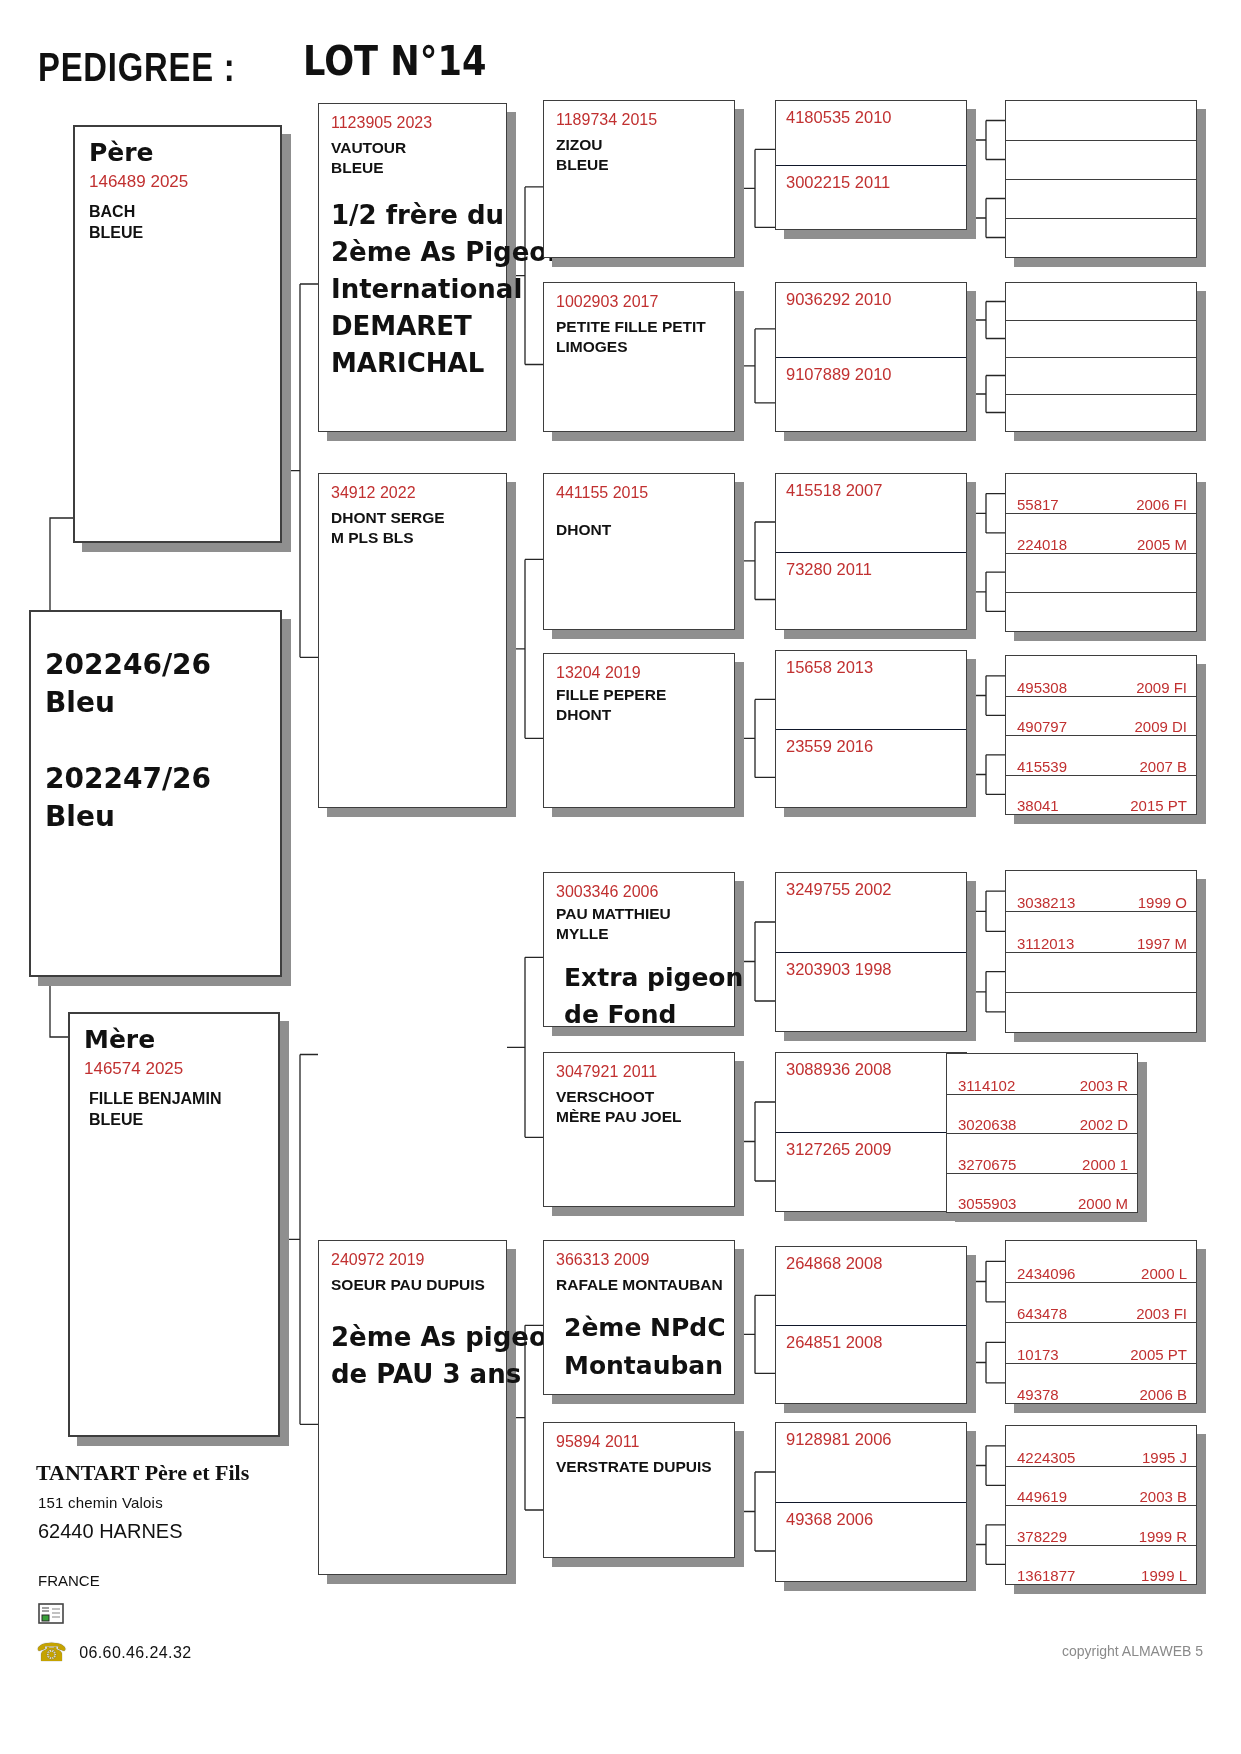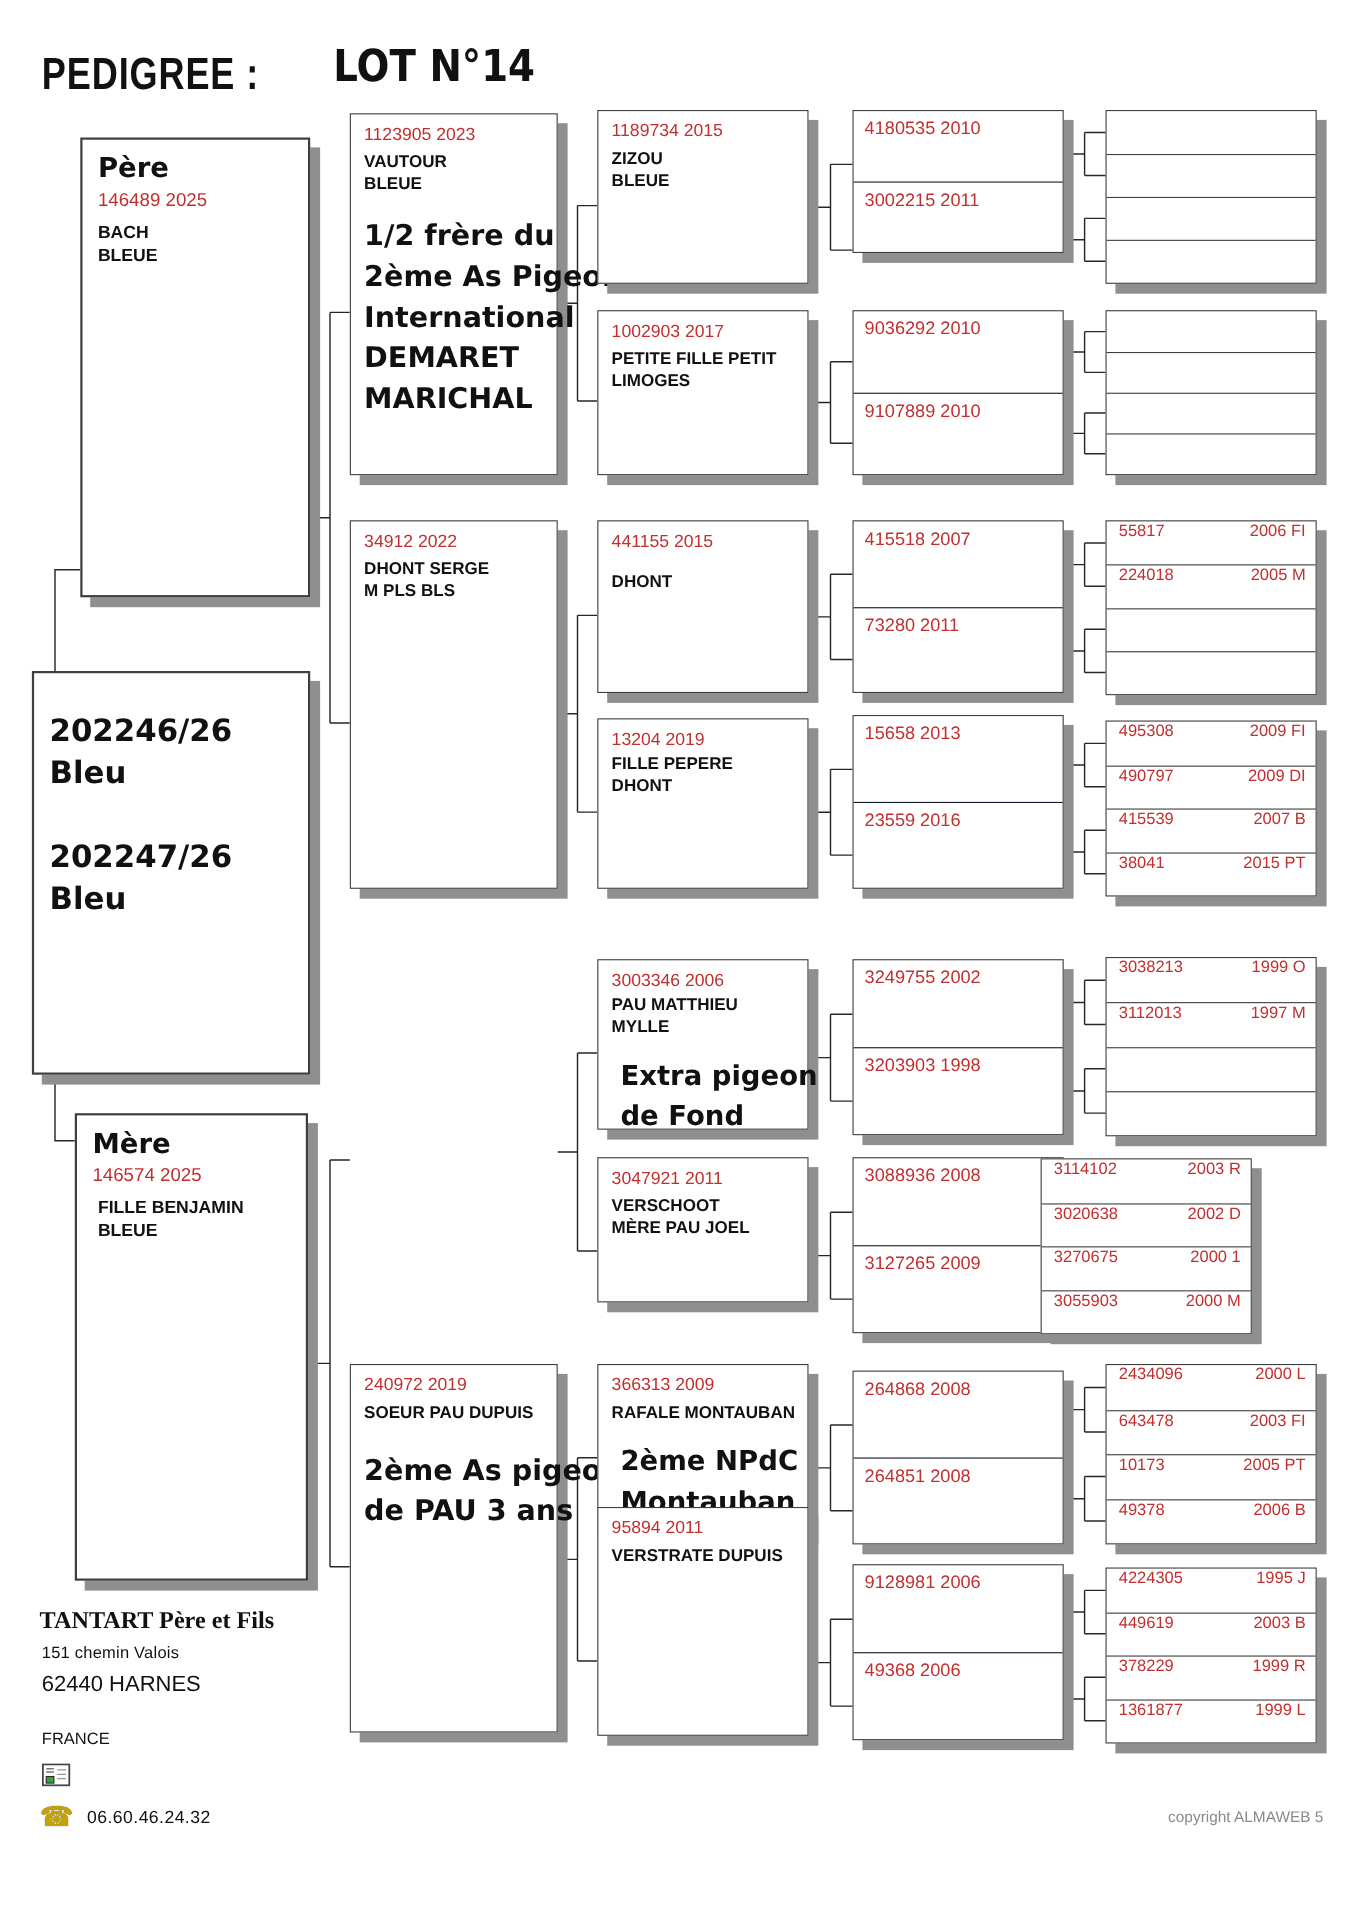--- a/index.html
+++ b/index.html
@@ -20,21 +20,21 @@
   .nm{font-weight:bold;font-size:15.5px;line-height:1.32;margin-top:6px}
   .c1 .nm{font-size:16px;margin-top:9px}
   .note{font-family:"DejaVu Sans",sans-serif;font-weight:bold;font-size:26px;line-height:1.42;margin-top:18px}
   .g3 .note{font-size:25px;line-height:1.5;margin-top:14px;padding-left:8px}
   .pad{padding:10px 12px}
   .c1pad{padding:12px 14px}
   .subject-text{padding:34px 0 0 14px;font-size:28px;line-height:1.36}
   .g4 .cell{height:50%;padding:7px 10px}
   .g4 .cell .ring{font-size:16.5px}
   .g4 .c2{border-top:1px solid #0f172a}
-  .g5 .row{height:25%;display:flex;align-items:flex-start;justify-content:space-between;padding:0 9px 0 11px;border-top:1px solid #3e3e3e}
+  .g5 .row{height:25%;display:flex;align-items:flex-end;justify-content:space-between;padding:0 9px 0 11px;border-top:1px solid #3e3e3e}
   .g5 .row:first-child{border-top:none}
   .g5 .row span{color:#c13030;font-size:15px}
   .owner{font-family:"Liberation Serif",serif;font-weight:bold;font-size:22px;z-index:3}
   .addr{font-size:15px;letter-spacing:.2px;z-index:3}
   .addr2{font-size:20px;z-index:3}
   .country{font-size:15px;z-index:3}
   .phone-row{display:flex;align-items:center;gap:12px;z-index:3}
   .phone-glyph{font-size:25px;color:#c5a300;text-shadow:0 0 1px #444;line-height:1}
   .phone-num{font-size:16px;letter-spacing:.4px}
   .copyright{font-size:14px;color:#8a8a8a;text-align:right;width:253px;z-index:3}
@@ -113,32 +113,32 @@
     <div class="nm lines" style="margin-top:3px">FILLE PEPERE
 DHONT</div>
   </div>
   <div class="box pad g3" id="g3-4" style="left:543px;top:872px;width:192px;height:155px">
     <div class="ring">3003346 2006</div>
     <div class="nm lines" style="margin-top:3px">PAU MATTHIEU
 MYLLE</div>
     <div class="note lines">Extra pigeon
 de Fond</div>
   </div>
-  <div class="box pad g3" id="g3-5" style="left:543px;top:1052px;width:192px;height:132px">
+  <div class="box pad g3" id="g3-5" style="left:543px;top:1052px;width:192px;height:155px">
     <div class="ring">3047921 2011</div>
     <div class="nm lines">VERSCHOOT
 MÈRE PAU JOEL</div>
   </div>
   <div class="box pad g3" id="g3-6" style="left:543px;top:1240px;width:192px;height:155px">
     <div class="ring">366313 2009</div>
     <div class="nm lines">RAFALE MONTAUBAN</div>
     <div class="note lines">2ème NPdC
 Montauban</div>
   </div>
-  <div class="box pad g3" id="g3-7" style="left:543px;top:1370px;width:192px;height:208px">
+  <div class="box pad g3" id="g3-7" style="left:543px;top:1422px;width:192px;height:136px">
     <div class="ring">95894 2011</div>
     <div class="nm lines">VERSTRATE DUPUIS</div>
   </div>
 
   <div class="box g4" id="g4-0" style="left:775px;top:100px;width:192px;height:130px">
     <div class="cell" id="g4-0-a"><span class="ring">4180535 2010</span></div>
     <div class="cell c2" id="g4-0-b"><span class="ring">3002215 2011</span></div>
   </div>
   <div class="box g4" id="g4-1" style="left:775px;top:282px;width:192px;height:150px">
     <div class="cell" id="g4-1-a"><span class="ring">9036292 2010</span></div>

